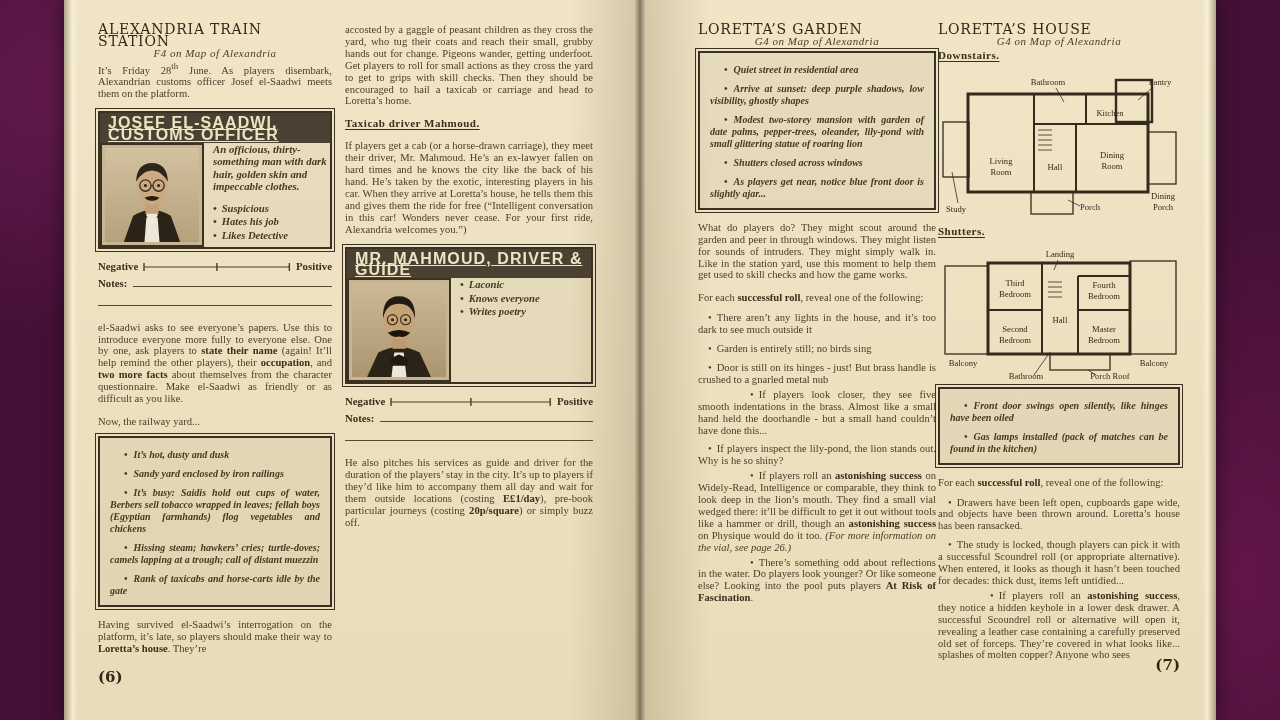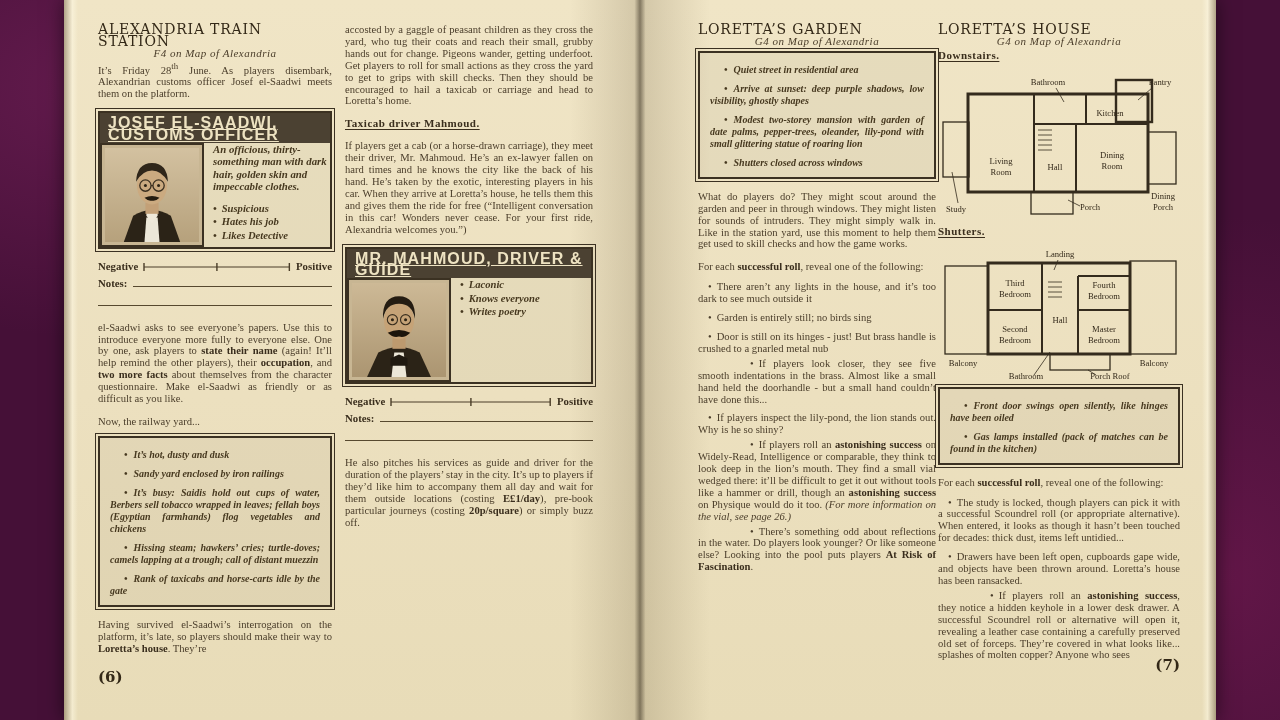--- a/index.html
+++ b/index.html
@@ -232,20 +232,21 @@
 
   <div class="col c3">
     <div class="sec-title">LORETTA’S GARDEN</div>
     <div class="map-ref"><span>G4 on Map of Alexandria</span></div>
 
     <div class="bbox">
       <p><span class="dot">•</span><span>Quiet street in residential area</span></p>
       <p><span class="dot">•</span><span>Arrive at sunset: deep purple shadows, low visibility, ghostly shapes</span></p>
       <p><span class="dot">•</span><span>Modest two-storey mansion with garden of date palms, pepper-trees, oleander, lily-pond with small glittering statue of roaring lion</span></p>
       <p><span class="dot">•</span><span>Shutters closed across windows</span></p>
+      <p><span class="dot">•</span><span>As players get near, notice blue front door is slightly ajar...</span></p>
     </div>
 
     <p class="body"><span>What do players do? They might scout around the garden and peer in through windows. They might listen for sounds of intruders. They might simply walk in. Like in the station yard, use this moment to help them get used to skill checks and how the game works.</span></p>
 
     <p class="body tight"><span>For each </span><b>successful roll</b><span>, reveal one of the following:</span></p>
 
     <p class="mb"><span class="dot">•</span><span>There aren’t any lights in the house, and it’s too dark to see much outside it</span></p>
     <p class="mb"><span class="dot">•</span><span>Garden is entirely still; no birds sing</span></p>
     <p class="mb"><span class="dot">•</span><span>Door is still on its hinges - just! But brass handle is crushed to a gnarled metal nub</span></p>
     <p class="mb subb"><span class="dot">•</span><span>If players look closer, they see five smooth indentations in the brass. Almost like a small hand held the doorhandle - but a small hand couldn’t have done this...</span></p>
@@ -336,20 +337,20 @@
       </svg>
     </div>
 
     <div class="bbox">
       <p><span class="dot">•</span><span>Front door swings open silently, like hinges have been oiled</span></p>
       <p><span class="dot">•</span><span>Gas lamps installed (pack of matches can be found in the kitchen)</span></p>
     </div>
 
     <p class="body tight"><span>For each </span><b>successful roll</b><span>, reveal one of the following:</span></p>
 
+    <p class="mb"><span class="dot">•</span><span>Drawers have been left open, cupboards gape wide, and objects have been thrown around. Loretta’s house has been ransacked.</span></p>
     <p class="mb"><span class="dot">•</span><span>The study is locked, though players can pick it with a successful Scoundrel roll (or appropriate alternative). When entered, it looks as though it hasn’t been touched for decades: thick dust, items left untidied...</span></p>
-    <p class="mb"><span class="dot">•</span><span>Drawers have been left open, cupboards gape wide, and objects have been thrown around. Loretta’s house has been ransacked.</span></p>
     <p class="mb subb"><span class="dot">•</span><span>If players roll an </span><b>astonishing success</b><span>, they notice a hidden keyhole in a lower desk drawer. A successful Scoundrel roll or alternative will open it, revealing a leather case containing a carefully preserved old set of forceps. They’re covered in what looks like... splashes of molten copper? Anyone who sees</span></p>
   </div>
 
   <div class="pagenum pn6">(6)</div>
   <div class="pagenum pn7">(7)</div>
 </div>
 
 </body></html>

